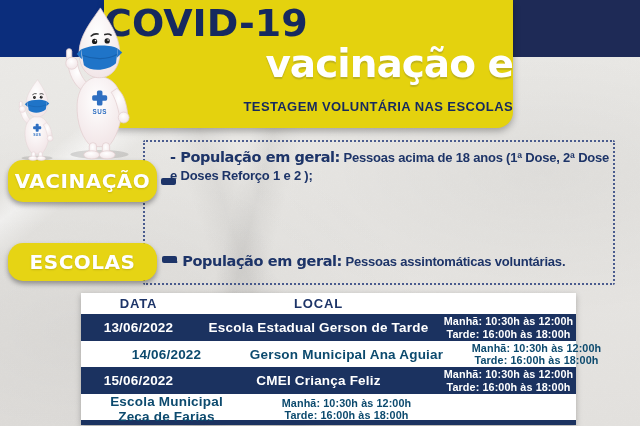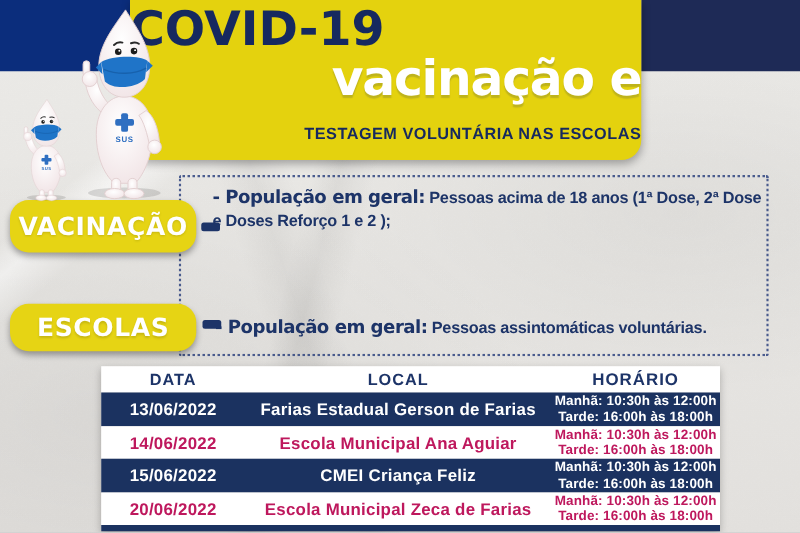--- a/index.html
+++ b/index.html
@@ -64,21 +64,21 @@
   }
   .table{
     position:absolute;left:81px;top:293px;width:495px;
     box-shadow:0 2px 6px rgba(0,0,0,.25);
   }
   .t-row{display:grid;grid-template-columns:115px 245px 135px;align-items:center;}
   .t-head{height:21px;background:#ffffff;color:#1d3468;font-weight:800;font-size:13px;letter-spacing:.8px;}
   .t-head .t-cell{text-align:center;}
   .t-head .c-horario{font-size:13.5px;}
   .row-navy{height:27px;background:#1b3260;color:#ffffff;}
-  .row-white{height:26px;background:#ffffff;color:#be185d;}
+  .row-white{height:26px;background:#ffffff;color:#0c4a6e;padding-left:28px;}
   .c-date{text-align:center;font-size:13.5px;font-weight:800;letter-spacing:.2px;}
   .c-local{text-align:center;font-size:13.5px;font-weight:800;letter-spacing:.2px;}
   .c-horario2{text-align:center;font-size:10.8px;font-weight:700;line-height:12.5px;letter-spacing:.1px;}
   .bottom-strip{height:5px;background:#1b3260;}
   .mascots{position:absolute;left:2px;top:4px;pointer-events:none;}
 </style>
 </head>
 <body>
 
 <div class="stage">
@@ -116,52 +116,50 @@
   </div>
 
   <div class="test-line">
     <span class="lead">- População em geral:</span><span> Pessoas assintomáticas voluntárias.</span>
   </div>
 
   <div class="table">
     <div class="t-row t-head">
       <div class="t-cell">DATA</div>
       <div class="t-cell">LOCAL</div>
-      <div class="t-cell c-horario">HORÁRIO</div>
     </div>
 
     <div class="t-row row-navy">
       <div class="c-date">13/06/2022</div>
-      <div class="c-local">Farias Estadual Gerson de Farias</div>
+      <div class="c-local">Escola Estadual Gerson de Tarde</div>
       <div class="c-horario2">
         <div>Manhã: 10:30h às 12:00h</div>
         <div>Tarde: 16:00h às 18:00h</div>
       </div>
     </div>
 
     <div class="t-row row-white">
       <div class="c-date">14/06/2022</div>
-      <div class="c-local">Escola Municipal Ana Aguiar</div>
+      <div class="c-local">Gerson Municipal Ana Aguiar</div>
       <div class="c-horario2">
         <div>Manhã: 10:30h às 12:00h</div>
         <div>Tarde: 16:00h às 18:00h</div>
       </div>
     </div>
 
     <div class="t-row row-navy">
       <div class="c-date">15/06/2022</div>
       <div class="c-local">CMEI Criança Feliz</div>
       <div class="c-horario2">
         <div>Manhã: 10:30h às 12:00h</div>
         <div>Tarde: 16:00h às 18:00h</div>
       </div>
     </div>
 
     <div class="t-row row-white">
-      <div class="c-date">20/06/2022</div>
       <div class="c-local">Escola Municipal Zeca de Farias</div>
       <div class="c-horario2">
         <div>Manhã: 10:30h às 12:00h</div>
         <div>Tarde: 16:00h às 18:00h</div>
       </div>
     </div>
 
     <div class="bottom-strip"></div>
   </div>
 

